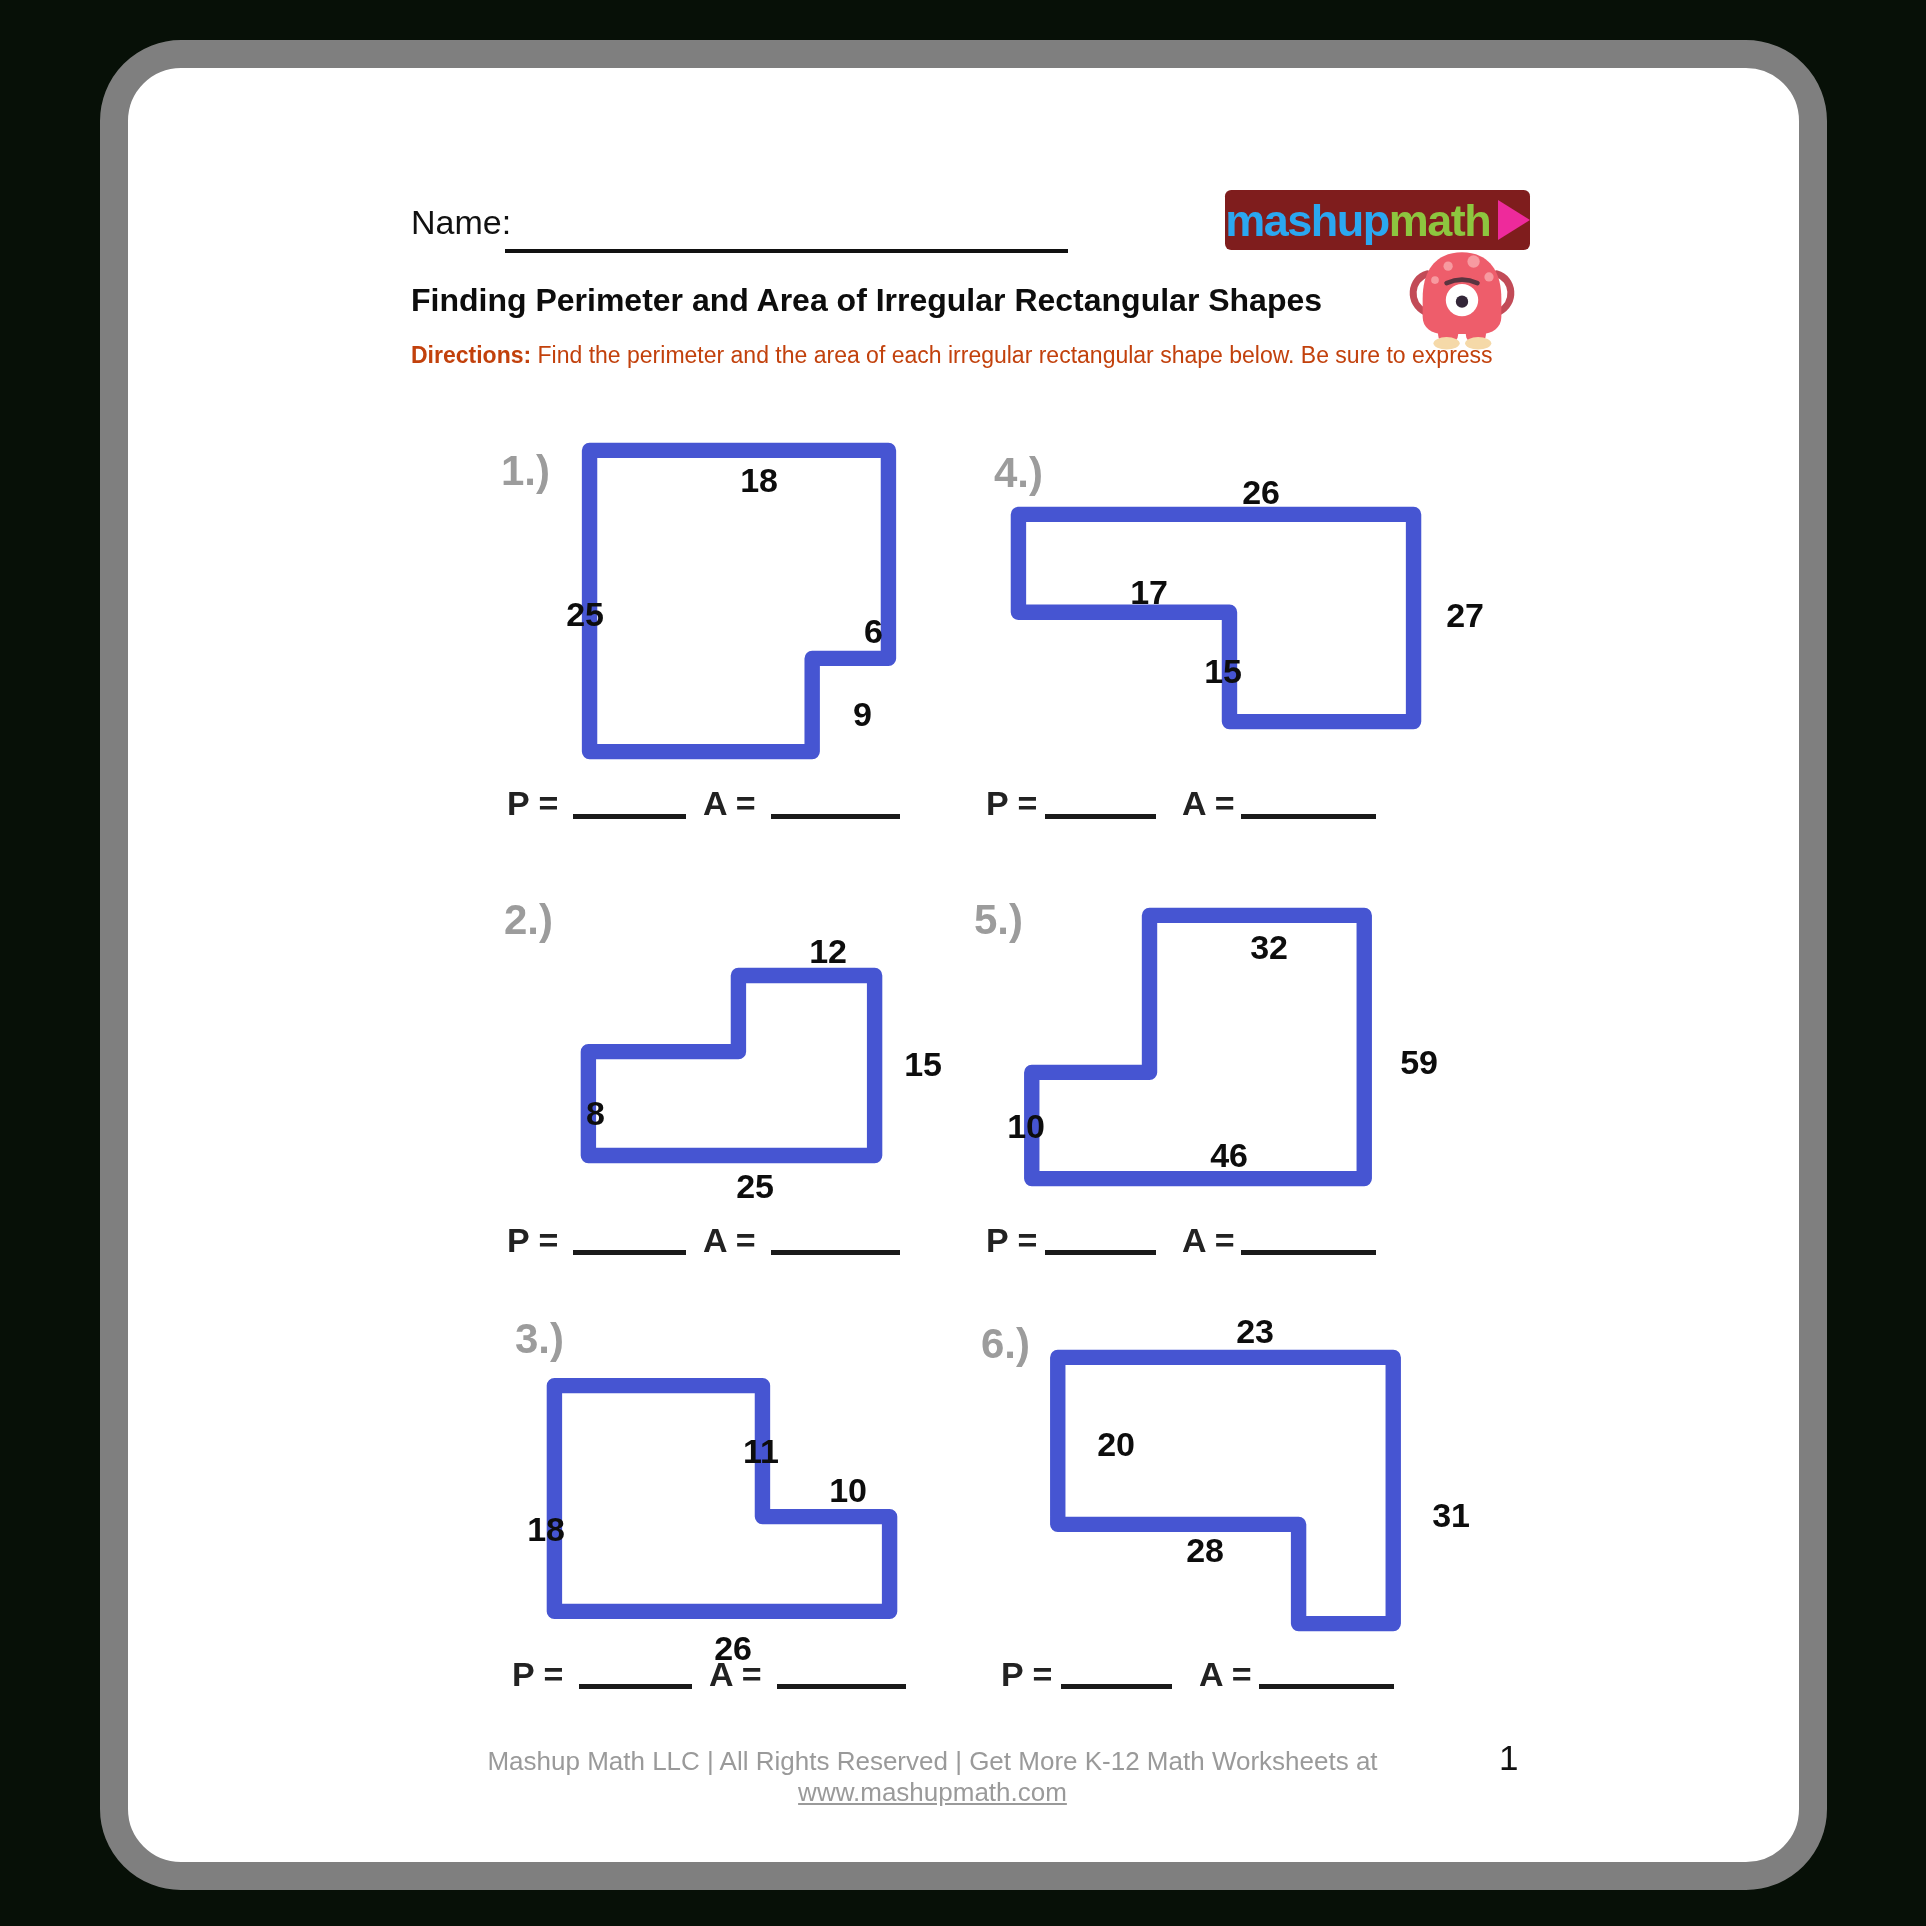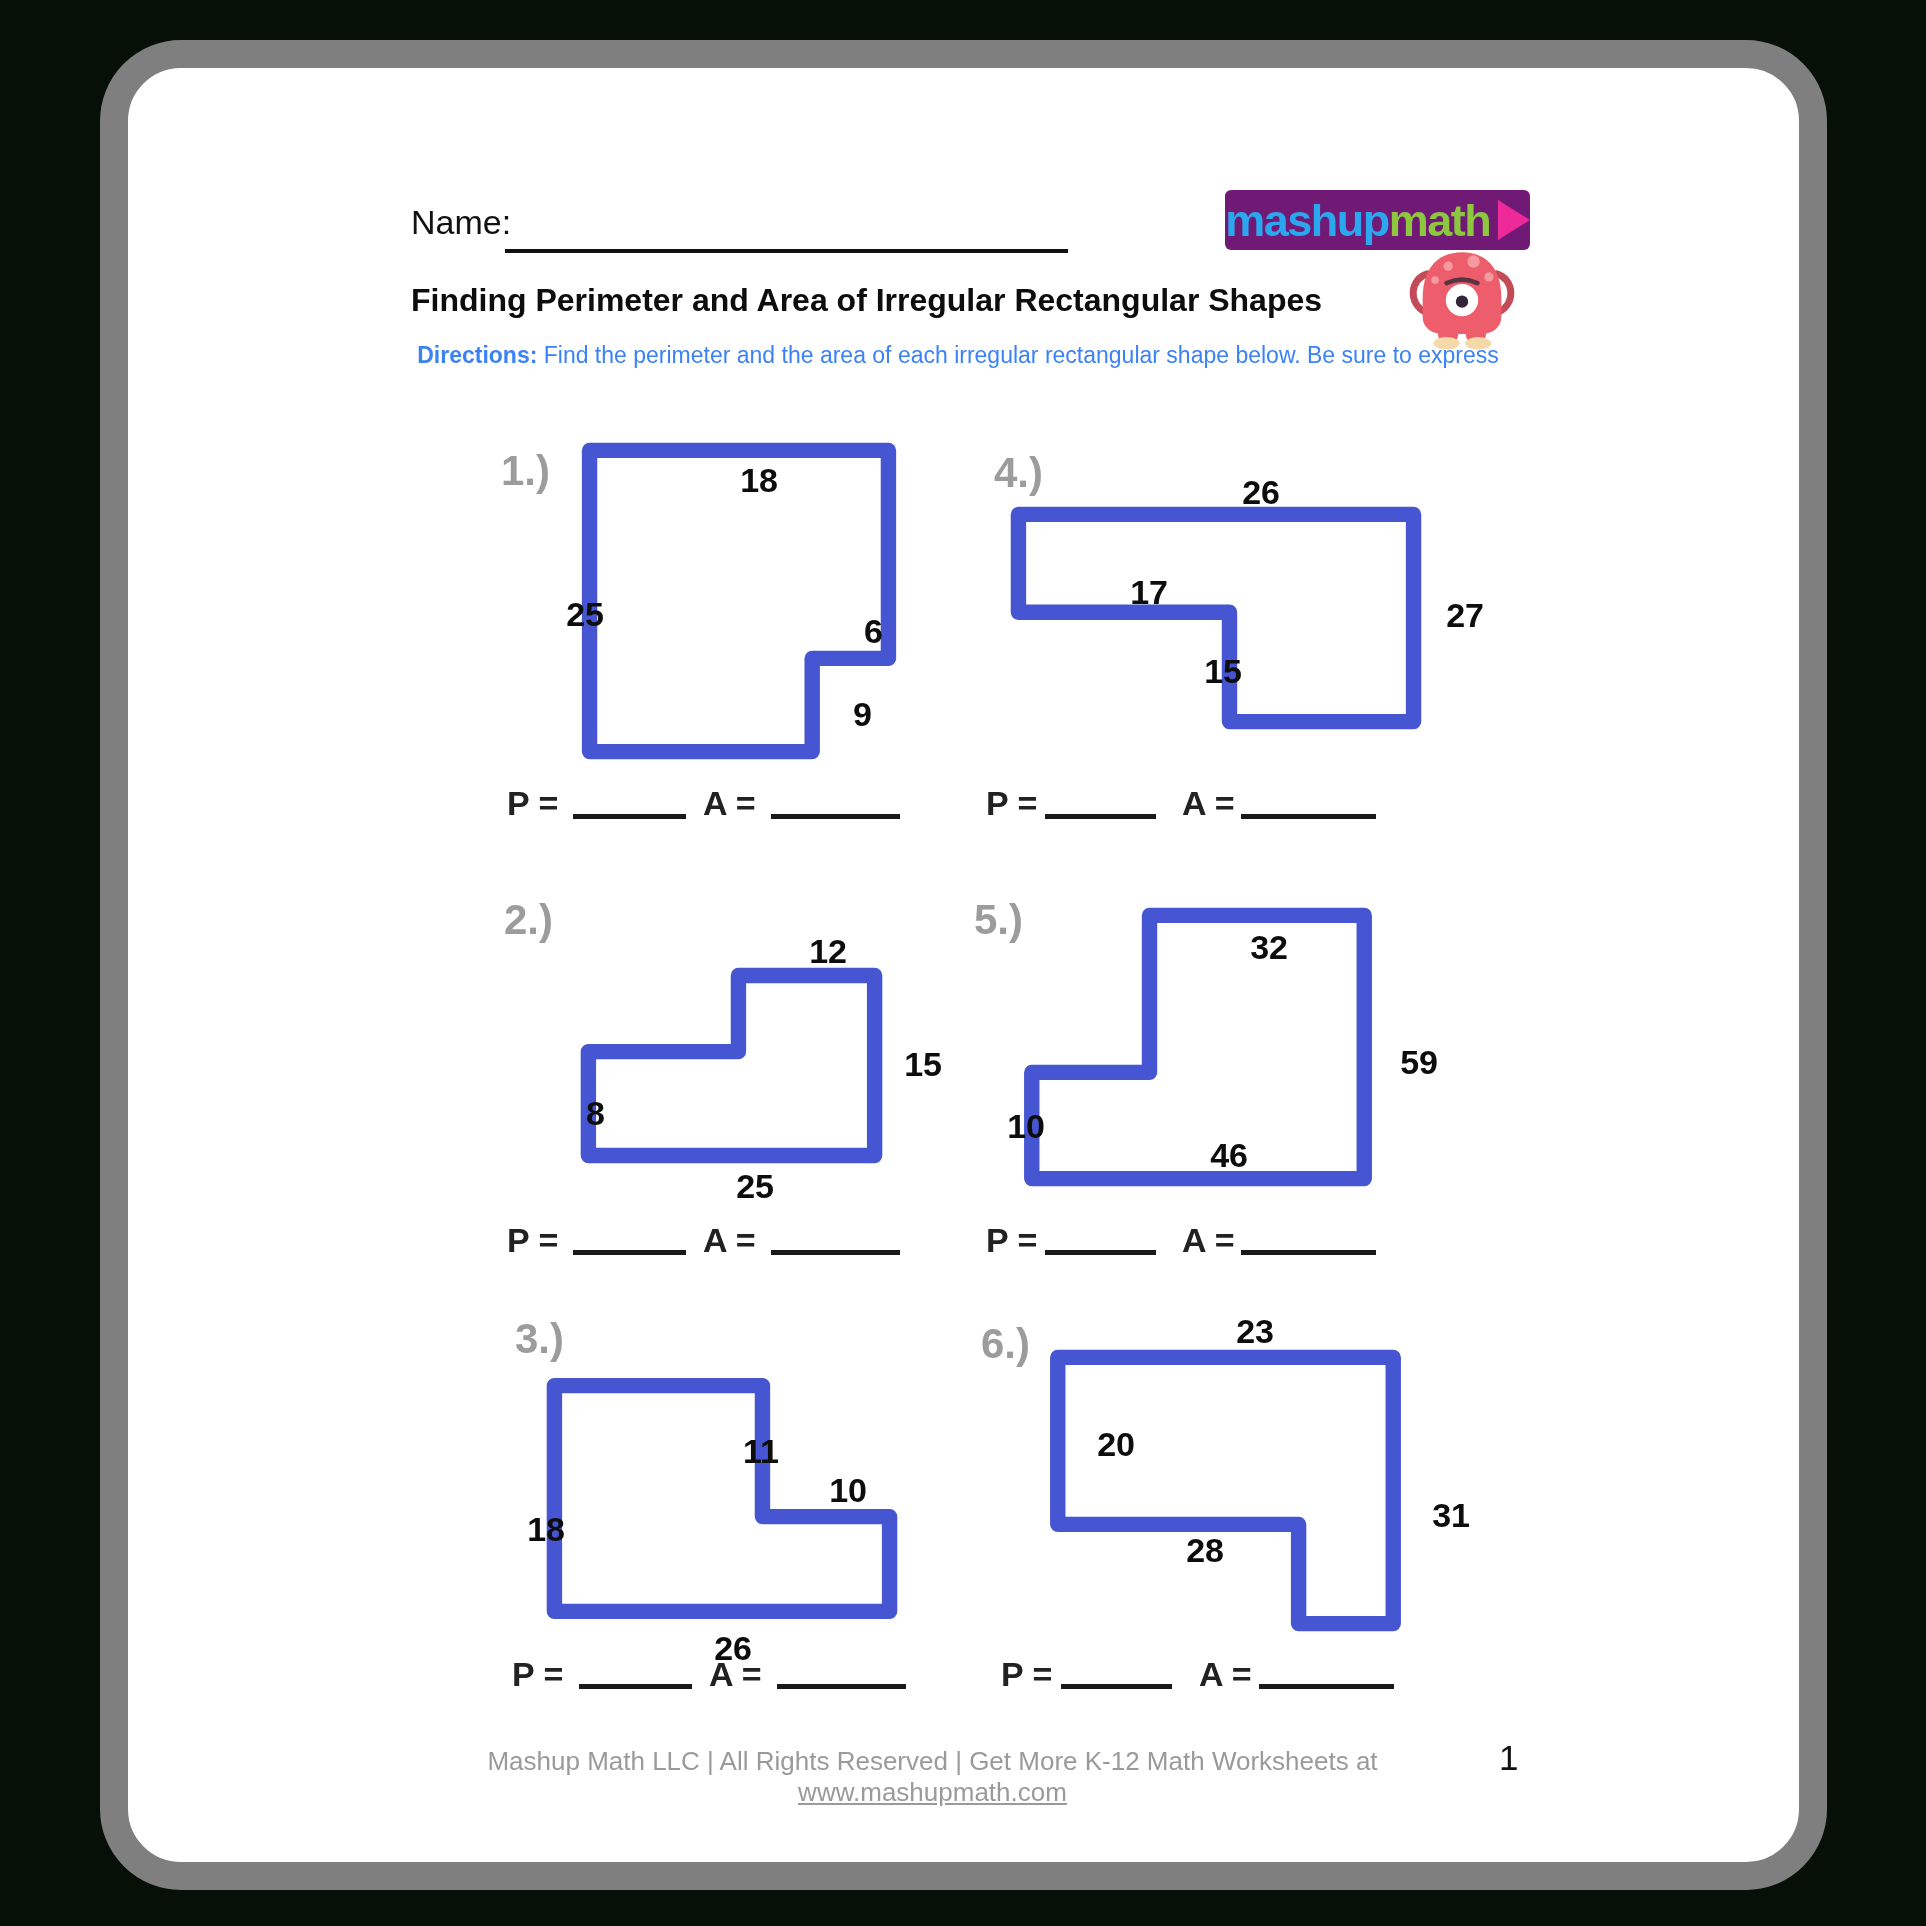--- a/index.html
+++ b/index.html
@@ -10,27 +10,27 @@
     overflow:hidden;
   }
   .card{
     position:absolute;left:100px;top:40px;width:1671px;height:1794px;
     background:#ffffff;border:28px solid #7f7f7f;border-radius:81px;
   }
   .abs{position:absolute;}
   .name-label{left:411px;top:203px;font-size:34px;color:#111;}
   .name-line{left:505px;top:207px;width:563px;height:42px;border-bottom:4.6px solid #111;}
   .logo-box{
-    left:1225px;top:190px;width:305px;height:60px;background:#701a75;border-radius:6.2px;
+    left:1225px;top:190px;width:305px;height:60px;background:#7f1d1d;border-radius:6.2px;
     display:flex;align-items:center;justify-content:center;
   }
   .logo-word{font-size:45px;font-weight:800;letter-spacing:-1.5px;line-height:1;}
   .logo-play{width:0;height:0;border-top:20px solid transparent;border-bottom:20px solid transparent;border-left:32px solid #ee2a9b;margin-left:7.7px;}
   .title{left:411px;top:282px;font-size:32px;font-weight:bold;color:#0d0d0d;white-space:nowrap;}
-  .directions{left:411px;top:338px;width:1094px;font-size:23px;color:#3b82f6;line-height:1.55;text-align:center;}
+  .directions{left:411px;top:338px;width:1094px;font-size:23px;color:#c2410c;line-height:1.55;}
   .prob-num{font-size:42px;font-weight:bold;color:#9c9c9c;width:85px;text-align:center;line-height:1;}
   .dim{width:92px;height:40px;font-size:34px;font-weight:bold;color:#0d0d0d;text-align:right;line-height:1.1;}
   .pa-label{font-size:34px;font-weight:bold;color:#222;line-height:1;}
   .pa-line{height:6.2px;border-bottom:5.4px solid #1a1a1a;}
   .shape-svg{overflow:visible;}
   .footer{left:370px;top:1746px;width:1125px;text-align:center;font-size:26px;color:#9a9a9a;}
   .footer a{color:#9a9a9a;text-decoration:underline;}
   .page-num{left:1499px;top:1738px;font-size:35px;color:#111;}
 </style>
 </head>

